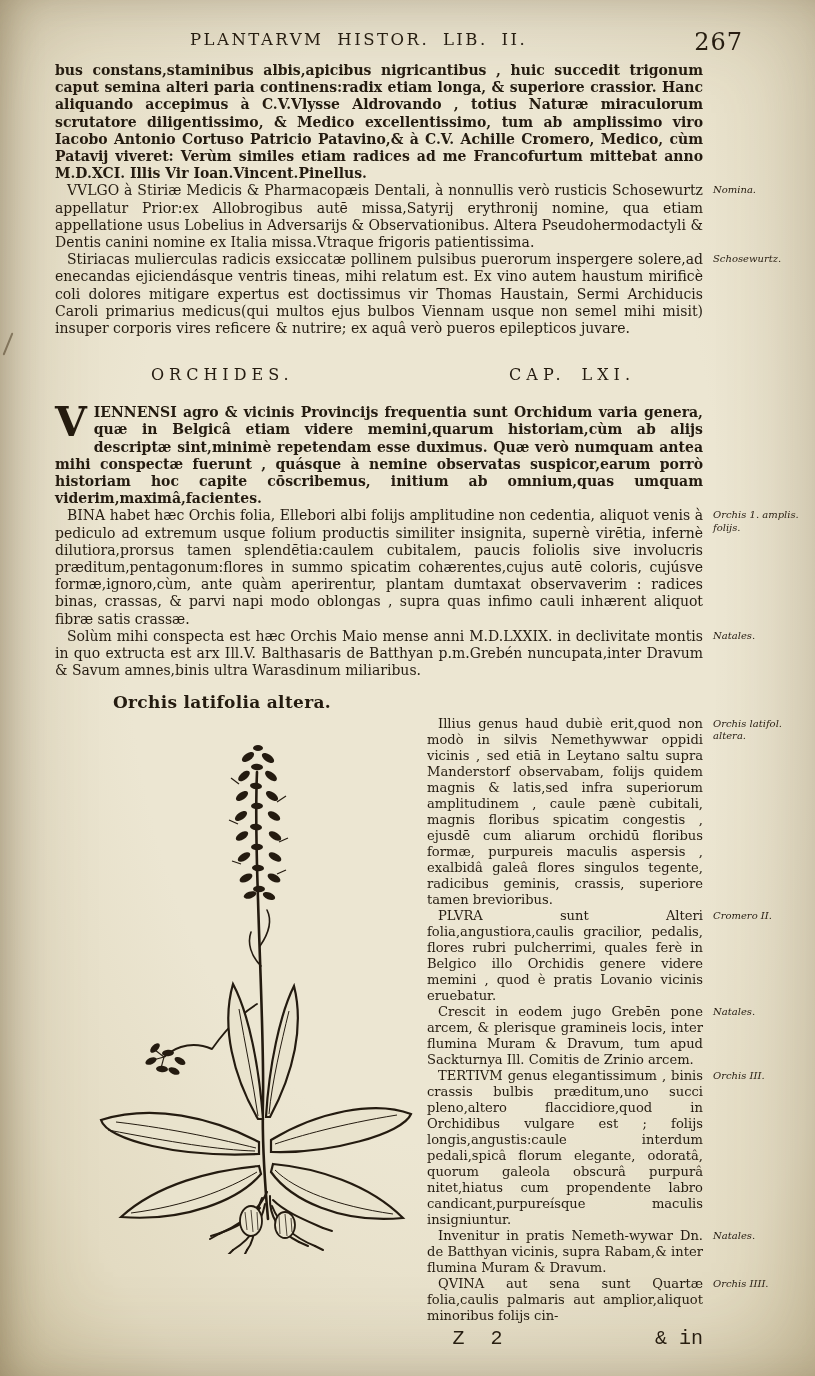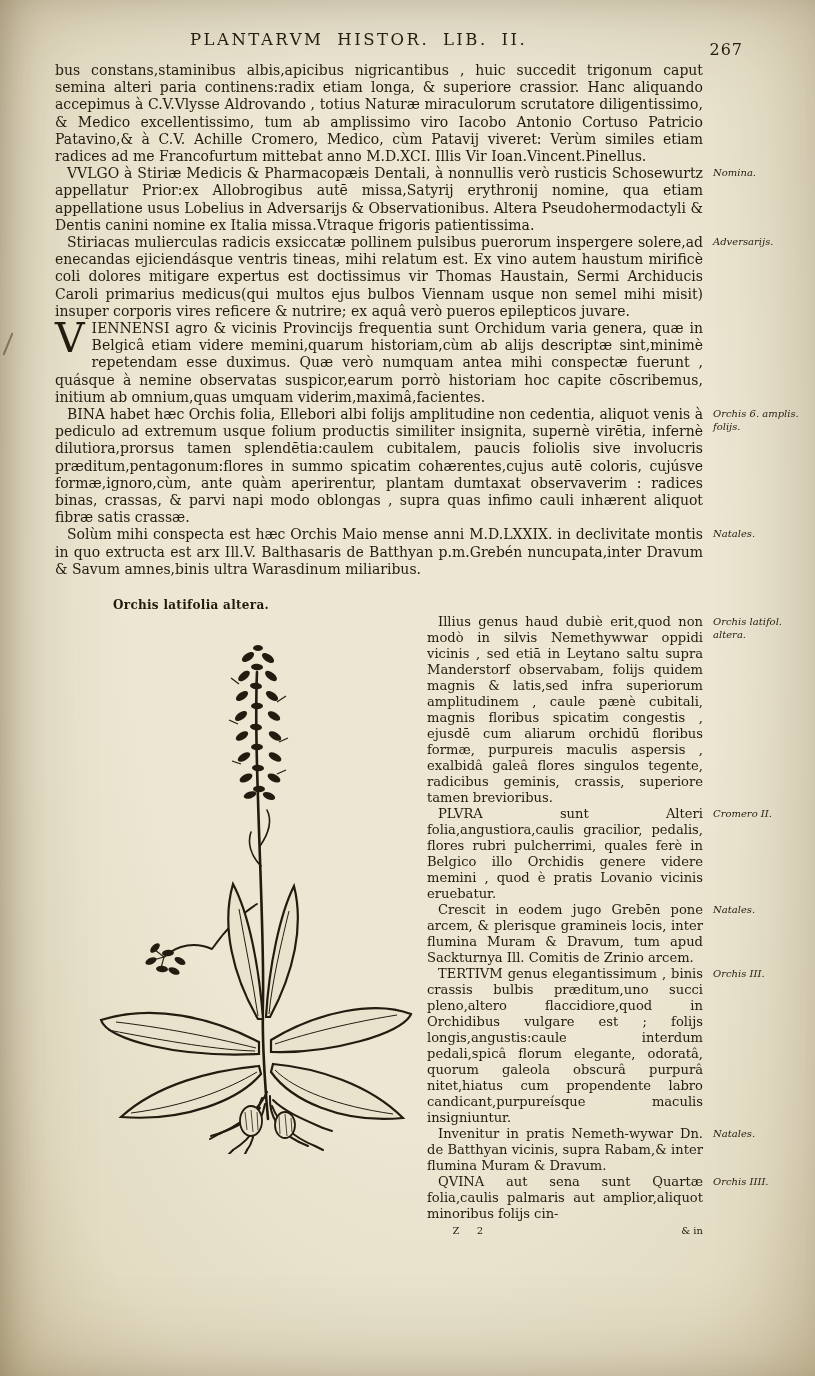--- a/index.html
+++ b/index.html
@@ -12,41 +12,41 @@
   }
   .page::after {
     content:""; position:absolute; inset:0; pointer-events:none;
     box-shadow: inset 0 0 95px rgba(92,72,40,.30), inset 18px 0 40px -18px rgba(80,60,30,.35);
   }
   .running-head { position:relative; height:58px; }
   .head-title {
     position:absolute; left:44%; top:30px; transform:translateX(-50%);
     font-size:16.5px; letter-spacing:2.5px; word-spacing:6px; white-space:nowrap;
   }
-  .page-num { position:absolute; right:72px; top:40px; font-size:16px; letter-spacing:1px; }
+  .page-num { position:absolute; right:72px; top:28px; font-size:24px; letter-spacing:1px; }
   .main { position:relative; padding:4px 112px 0 55px; }
   .para { position:relative; text-align:justify; font-size:14px; line-height:17.2px; text-indent:12px; }
-  .noindent { text-indent:0; }
+  .noindent { text-indent:0;font-weight:bold; }
   .margin-note {
     position:absolute; left:calc(100% + 10px); top:2px; width:96px;
     font-style:italic; font-size:10px; line-height:12.5px; text-indent:0; text-align:left;
   }
   .chapter-head {
     display:flex; justify-content:space-between;
     padding:28px 68px 20px 96px; font-size:16px; letter-spacing:5px; word-spacing:6px;
   }
   .dropcap { float:left; font-size:41px; line-height:33px; padding:2px 7px 0 0; }
   .figure-row { display:flex; margin-top:12px; }
   .woodcut { width:372px; flex:none; }
-  .fig-caption { font-weight:bold; font-size:12px; letter-spacing:.3px; margin:8px 0 2px 58px; text-indent:0; }
+  .fig-caption { font-weight:bold; font-size:17px; letter-spacing:.3px; margin:0 0 2px 58px; text-indent:0; }
   .plant { display:block; margin-left:6px; }
   .side-col { flex:1; padding-top:24px; }
   .side-col .para { font-size:13.1px; line-height:16px; text-indent:11px; }
   .bottom-line { margin-top:8px; }
-  .sig-row { display:flex; padding:3px 112px 0 26px; font-size:10px; }
+  .sig-row { display:flex; padding:3px 112px 0 26px; font-size:20px;font-family:Liberation Mono, monospace; }
   .sig { margin-left:63%; letter-spacing:7px; }
   .catchword { margin-left:auto; font-style:normal; }
   .margin-mark {
     position:absolute; left:7px; top:332px; width:2px; height:24px;
     background:#4a3c26; transform:rotate(22deg); opacity:.55; border-radius:2px;
   }
 </style>
 </head>
 <body>
 
@@ -63,32 +63,36 @@
     <p class="para noindent">
       <span>bus constans,staminibus albis,apicibus nigricantibus , huic succedit trigonum caput semina alteri paria continens:radix etiam longa, &amp; superiore crassior. Hanc aliquando accepimus à C.V.Vlysse Aldrovando , totius Naturæ miraculorum scrutatore diligentissimo, &amp; Medico excellentissimo, tum ab amplissimo viro Iacobo Antonio Cortuso Patricio Patavino,&amp; à C.V. Achille Cromero, Medico, cùm Patavij viveret: Verùm similes etiam radices ad me Francofurtum mittebat anno M.D.XCI. Illis Vir Ioan.Vincent.Pinellus.</span>
     </p>
 
     <p class="para">
       <span class="margin-note">Nomina.</span>
       <span>VVLGO à Stiriæ Medicis &amp; Pharmacopæis Dentali, à nonnullis verò rusticis Schosewurtz appellatur Prior:ex Allobrogibus autē missa,Satyrij erythronij nomine, qua etiam appellatione usus Lobelius in Adversarijs &amp; Observationibus. Altera Pseudohermodactyli &amp; Dentis canini nomine ex Italia missa.Vtraque frigoris patientissima.</span>
     </p>
 
     <p class="para">
-      <span class="margin-note">Adversarijs.</span>
+      <span class="margin-note">Schosewurtz.</span>
       <span>Stiriacas mulierculas radicis exsiccatæ pollinem pulsibus puerorum inspergere solere,ad enecandas ejiciendásque ventris tineas, mihi relatum est. Ex vino autem haustum mirificè coli dolores mitigare expertus est doctissimus vir Thomas Haustain, Sermi Archiducis Caroli primarius medicus(qui multos ejus bulbos Viennam usque non semel mihi misit) insuper corporis vires reficere &amp; nutrire; ex aquâ verò pueros epilepticos juvare.</span>
     </p>
 
+    <div class="chapter-head">
+      <span class="chap-title">ORCHIDES.</span>
+      <span class="chap-num">CAP. LXI.</span>
+    </div>
 
     <p class="para noindent">
       <span class="dropcap">V</span>
       <span>IENNENSI agro &amp; vicinis Provincijs frequentia sunt Orchidum varia genera, quæ in Belgicâ etiam videre memini,quarum historiam,cùm ab alijs descriptæ sint,minimè repetendam esse duximus. Quæ verò numquam antea mihi conspectæ fuerunt , quásque à nemine observatas suspicor,earum porrò historiam hoc capite cōscribemus, initium ab omnium,quas umquam viderim,maximâ,facientes.</span>
     </p>
 
     <p class="para">
-      <span class="margin-note">Orchis 6. amplis. folijs.</span>
+      <span class="margin-note">Orchis 1. amplis. folijs.</span>
       <span>BINA habet hæc Orchis folia, Ellebori albi folijs amplitudine non cedentia, aliquot venis à pediculo ad extremum usque folium productis similiter insignita, supernè virētia, infernè dilutiora,prorsus tamen splendētia:caulem cubitalem, paucis foliolis sive involucris præditum,pentagonum:flores in summo spicatim cohærentes,cujus autē coloris, cujúsve formæ,ignoro,cùm, ante quàm aperirentur, plantam dumtaxat observaverim : radices binas, crassas, &amp; parvi napi modo oblongas , supra quas infimo cauli inhærent aliquot fibræ satis crassæ.</span>
     </p>
 
     <p class="para">
       <span class="margin-note">Natales.</span>
       <span>Solùm mihi conspecta est hæc Orchis Maio mense anni M.D.LXXIX. in declivitate montis in quo extructa est arx Ill.V. Balthasaris de Batthyan p.m.Grebén nuncupata,inter Dravum &amp; Savum amnes,binis ultra Warasdinum miliaribus.</span>
     </p>
 
     <div class="figure-row">
 

